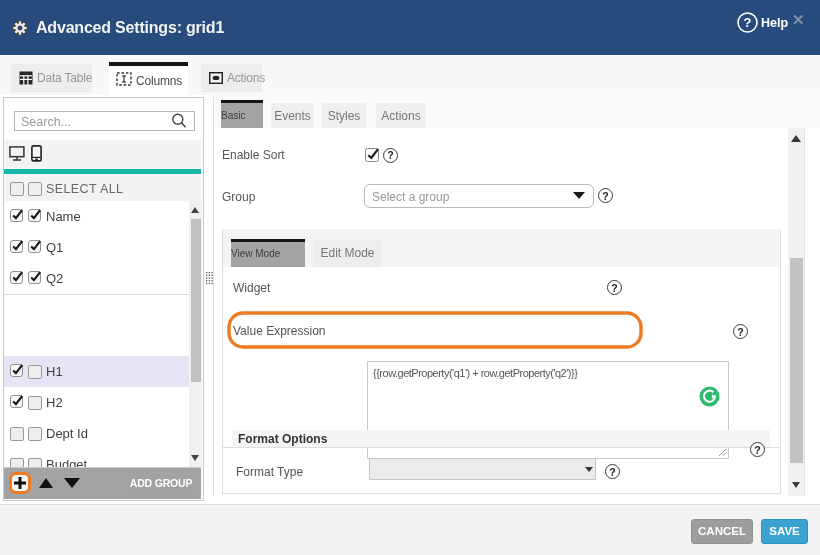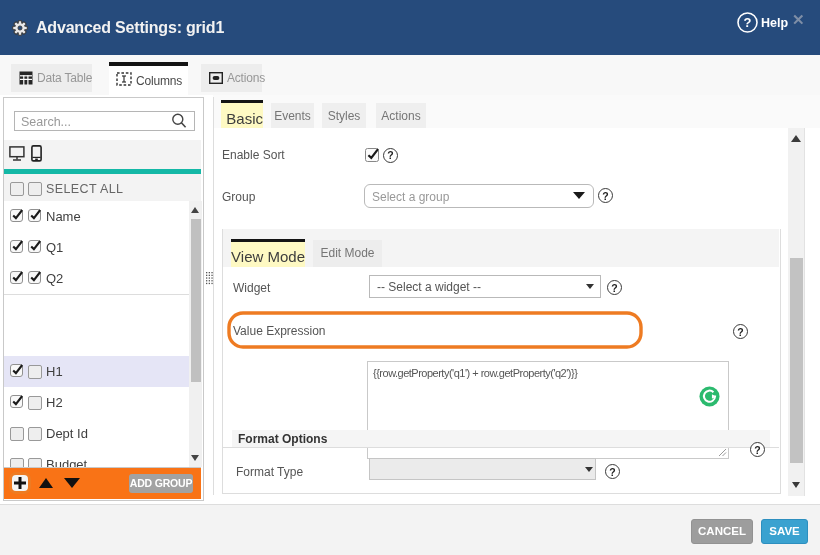--- a/index.html
+++ b/index.html
@@ -25,31 +25,31 @@
   .iconrow{position:absolute;left:0px;top:42px;width:197px;height:29px;background:#F3F3F3;}
   .selall{position:absolute;left:0px;top:71px;width:197px;height:31px;background:#F3F3F3;border-top:5px solid #14b8a6;border-bottom:1px solid #CFCFCF;}
   .selall .t{position:absolute;left:42px;top:8px;font-size:12.5px;color:#666;letter-spacing:0.4px;}
   .rows{position:absolute;left:0;top:103px;width:185px;height:266px;background:#fff;}
   .row{position:absolute;left:0;width:185px;height:31px;border-bottom:1px solid #DDD;background:#fff;}
   .row .t{position:absolute;left:42px;top:8px;font-size:13px;color:#3f3f3f;}
   .row.hl{background:#E5E5F6;}
   .cb{position:absolute;width:12px;height:12px;border:1px solid #999;border-radius:2px;background:#EEE;}
   .lsb{position:absolute;left:185px;top:103px;width:13px;height:266px;background:#F0F0F0;}
   .lsb-thumb{position:absolute;left:1.5px;top:18px;width:10px;height:163px;background:#C0C0C0;}
-  .ltools{position:absolute;left:0;top:369px;width:197px;height:31px;background:#f97316;border-top:1px solid #C9C9C9;}
+  .ltools{position:absolute;left:0;top:369px;width:197px;height:31px;background:#a3a3a3;border-top:1px solid #C9C9C9;}
   .plusbtn{position:absolute;left:5px;top:4px;width:16px;height:16px;border:3px solid #EE7B22;border-radius:7px;background:#F4F4F4;}
   .tri-up{position:absolute;width:0;height:0;border-left:7px solid transparent;border-right:7px solid transparent;border-bottom:10px solid #111;}
   .tri-dn{position:absolute;width:0;height:0;border-left:8px solid transparent;border-right:8px solid transparent;border-top:10px solid #111;}
   .addgroup{position:absolute;left:125px;top:5.5px;width:64px;height:19px;background:#A2A2A2;border-radius:3px;color:#fff;font-weight:bold;font-size:10.5px;text-align:center;line-height:19px;letter-spacing:-0.2px;}
   
   .mainbg{left:213px;top:95px;width:607px;height:33px;background:#FAFAFA;}
   .mainborder{left:213px;top:97px;width:0px;height:398px;border-left:1px solid #DDD;}
   .subtab{position:absolute;background:#EFEFEF;height:25px;top:3px;color:#757575;font-size:12px;text-align:center;}
   .subtab .lbl{position:absolute;top:6px;left:0;right:0;}
-  .subtab-active{position:absolute;top:0px;height:25px;background:#fef9c3;border-top:3.5px solid #141414;color:#3d3d3d;font-size:15px;text-align:right;}
+  .subtab-active{position:absolute;top:0px;height:25px;background:#a3a3a3;border-top:3.5px solid #141414;color:#3d3d3d;font-size:10px;text-align:left;}
   .subtab-active .lbl{position:absolute;top:7px;left:0;right:0;}
   .content{left:214px;top:128px;width:574px;height:367px;background:#fff;}
   .vmbox{left:222px;top:229px;width:557px;height:264px;border-left:1px solid #DDD;border-right:1px solid #DDD;border-bottom:1px solid #DDD;background:#fff;}
   .flabel{position:absolute;font-size:12px;color:#555;}
   .qicon{position:absolute;width:13px;height:13px;border:1.5px solid #3a3a3a;border-radius:50%;background:#fff;text-align:center;}
   .qicon .q{position:absolute;left:0;right:0;top:1.5px;font-size:10.5px;font-weight:bold;color:#222;line-height:11px;}
   .ddl{position:absolute;border:1px solid #B9B9B9;background:#fff;}
   .ddl .txt{position:absolute;left:7px;top:5px;font-size:12px;color:#999;}
   .arrow-big{position:absolute;width:0;height:0;border-left:6px solid transparent;border-right:6px solid transparent;border-top:7px solid #1a1a1a;}
   .arrow-sm{position:absolute;width:0;height:0;border-left:4px solid transparent;border-right:4px solid transparent;border-top:5.5px solid #333;}
@@ -281,24 +281,20 @@
   <div class="abs vmbox"></div>
   <div class="abs greybar"></div>
   <div class="subtab-active" style="left:231px;top:238.5px;width:74px;height:25px;">
       <span class="lbl" style="top:6px">View Mode</span>
     </div>
   <div class="subtab" style="left:313px;top:240px;width:69px;height:27px;background:#EDEDED;">
       <span class="lbl" style="top:6px">Edit Mode</span>
     </div>
 
   <div class="flabel" style="left:233px;top:281px;">Widget</div>
-  <div class="ddl" style="left:369px;top:275px;width:230px;height:21px;">
-    <span class="txt" style="color:#555;top:4px;">-- Select a widget --</span>
-    <div class="arrow-sm" style="right:6px;top:8px;"></div>
-  </div>
   <div class="qicon" style="left:607px;top:280px;">
       <span class="q">?</span>
     </div>
 
   <div class="flabel" style="left:233px;top:324px;">Value Expression</div>
   <div class="abs textarea">
     <span class="txt">{{row.getProperty('q1') + row.getProperty('q2')}}</span>
     <svg style="position:absolute;right:1px;bottom:1px" width="10" height="10" viewBox="0 0 10 10">
       <line x1="2" y1="9" x2="9" y2="2" stroke="#999" stroke-width="1"></line>
       <line x1="5.5" y1="9" x2="9" y2="5.5" stroke="#999" stroke-width="1"></line>

